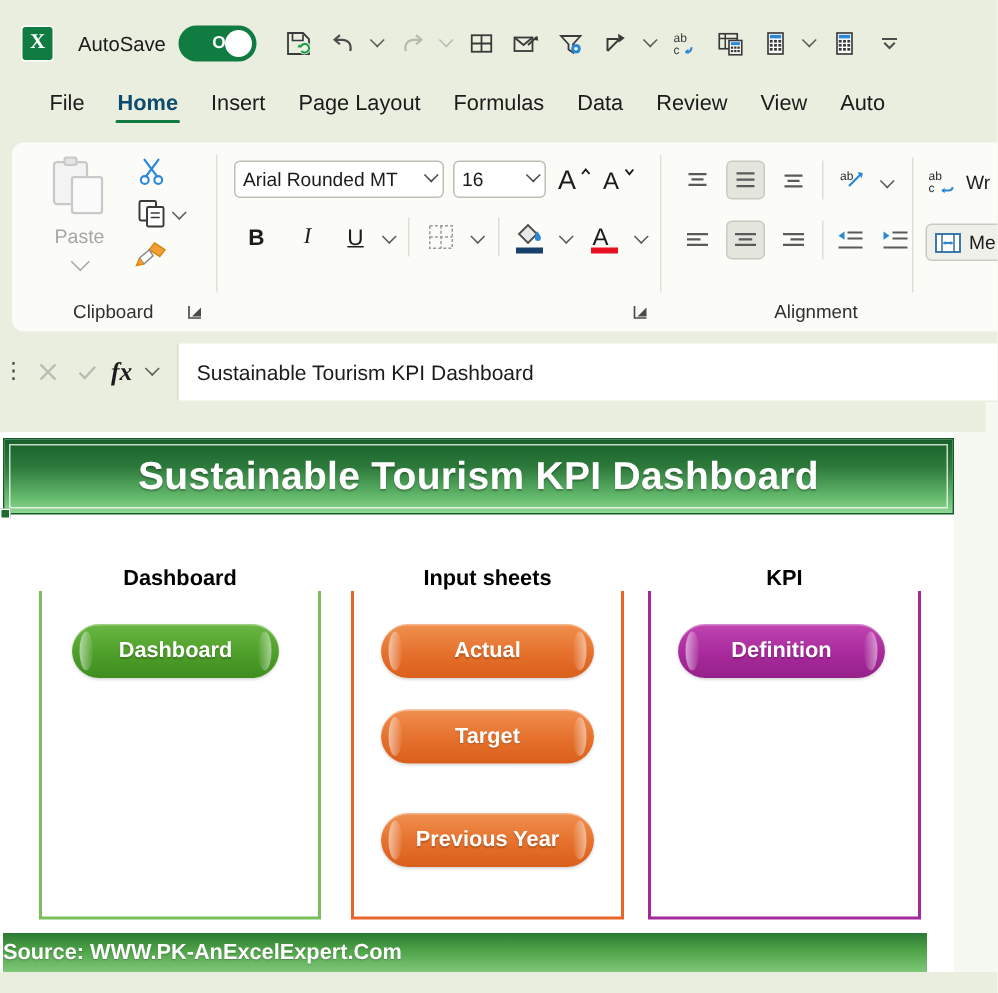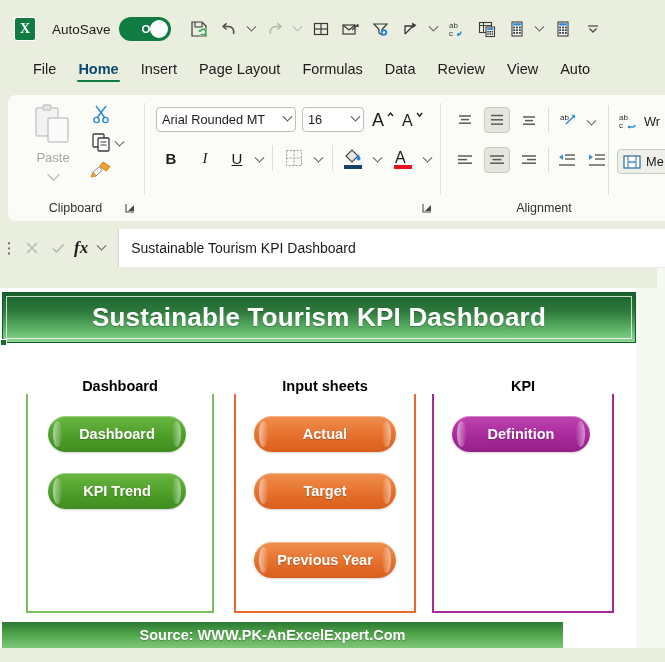--- a/index.html
+++ b/index.html
@@ -250,23 +250,23 @@
   }
   .btn::after {
     content:""; position:absolute; right:5px; top:5px; width:9px; height:26px;
     border-radius: 50%;
     background: linear-gradient(270deg, rgba(255,255,255,0.5), rgba(255,255,255,0.03));
   }
   .btn > span { position:relative; z-index:3; }
 
   
   .footer-band {
-    position: absolute; left: 2px; top: 354px; width: 561px; height: 26px;
+    position: absolute; left: 2px; top: 354px; width: 616px; height: 26px;
     background: linear-gradient(180deg, #2b7a34 0%, #4fa348 45%, #7fc77a 100%);
-    display: flex; align-items: center; justify-content: center;
+    display: flex; align-items: center; justify-content: flex-start;
     box-sizing: border-box; padding-right: 20px;
   }
   .footer-text {
     color: #ffffff; font-weight: bold; font-size: 14.5px;
     text-shadow: 0 1px 1px rgba(0,0,0,0.25);
   }
   .sheet-bottom {
     position:absolute; left:0; top:380px; width:665px; height:14px;
     background:#e9eede;
   }
@@ -677,25 +677,20 @@
     <div class="panel" style="left:26px; width:188px;">
       <div class="pbox" style="border-color:#7bbf5c;"></div>
       <div class="ptitle">
         <span>Dashboard</span>
       </div>
       <div class="btn" style="left:22px; top:38px; width:138px;
            background:linear-gradient(180deg,#6ab843 0%,#4e9e2a 55%,#3f8d1f 100%);
            box-shadow:inset 0 1px 0 rgba(255,255,255,0.35), 0 1px 2px rgba(0,0,0,0.18);">
         <span>Dashboard</span>
       </div>
-      <div class="btn" style="left:22px; top:95px; width:138px;
-           background:linear-gradient(180deg,#6ab843 0%,#4e9e2a 55%,#3f8d1f 100%);
-           box-shadow:inset 0 1px 0 rgba(255,255,255,0.35), 0 1px 2px rgba(0,0,0,0.18);">
-        <span>KPI Trend</span>
-      </div>
     </div>
 
     <div class="panel" style="left:234px; width:182px;">
       <div class="pbox" style="border-color:#e8662a;"></div>
       <div class="ptitle">
         <span>Input sheets</span>
       </div>
       <div class="btn" style="left:20px; top:38px; width:142px;
            background:linear-gradient(180deg,#f0904f 0%,#e5702c 55%,#da5f1c 100%);
            box-shadow:inset 0 1px 0 rgba(255,255,255,0.35), 0 1px 2px rgba(0,0,0,0.18);">

